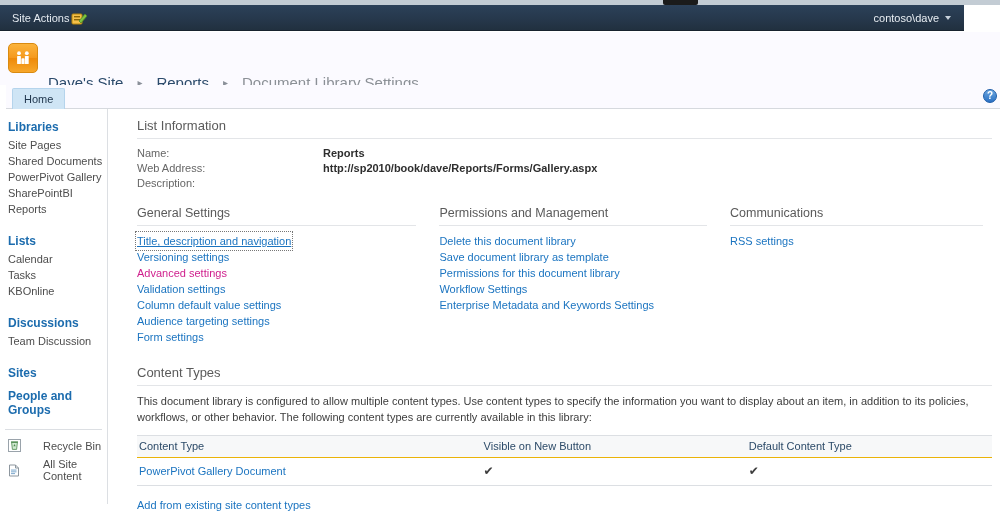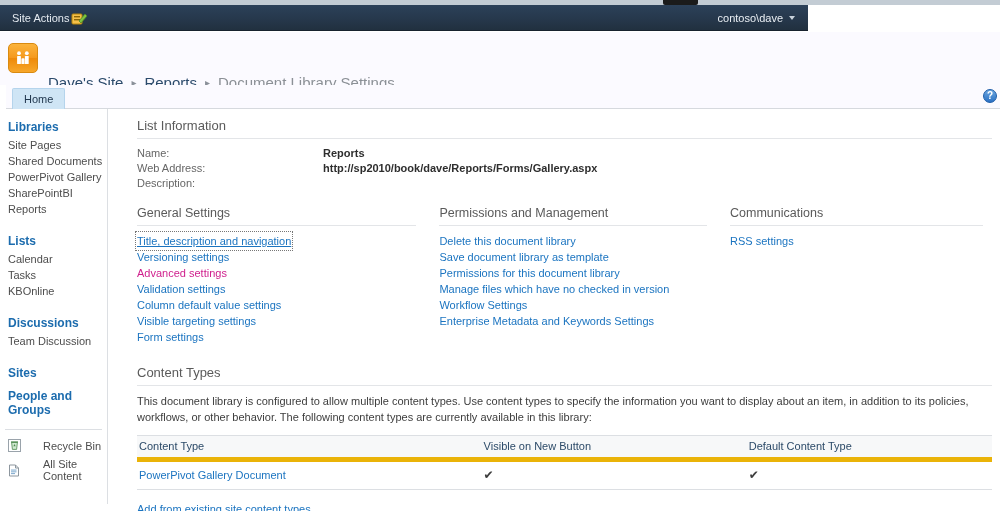--- a/index.html
+++ b/index.html
@@ -30,21 +30,21 @@
     position: absolute;
     top: 0; left: 0; right: 0;
     height: 5px;
     background: #c3ccd4;
   }
 
   
   .suite-bar {
     position: absolute;
     top: 5px; left: 0;
-    width: 808px; height: 26px;
+    width: 964px; height: 26px;
     background: linear-gradient(to bottom, #2c4159 0%, #26384c 55%, #21303f 100%);
     border-bottom: 1px solid #17222e;
     box-sizing: border-box;
   }
   .site-actions {
     position: absolute;
     left: 6px; top: 4px;
     height: 18px;
     padding: 0 6px;
     display: flex;
@@ -101,21 +101,21 @@
     align-items: center;
     justify-content: center;
     cursor: pointer;
   }
   .breadcrumb {
     position: absolute;
     left: 48px; top: 50px;
     transform: translateY(-50%);
     display: flex;
     align-items: center;
-    gap: 8px;
+    gap: 14px;
     font-size: 15px;
     white-space: nowrap;
     justify-content: flex-end;
   }
   .crumb-link {
     color: #2b4a6b;
     text-decoration: none;
     cursor: pointer;
     font-weight: 400;
   }
@@ -293,21 +293,21 @@
     width: 855px;
     border-collapse: collapse;
     font-size: 11px;
   }
   .ct-table thead th {
     text-align: left;
     font-weight: 400;
     color: #2c4a68;
     background: #f7f8f9;
     border-top: 1px solid #dcdfe3;
-    border-bottom: 5px solid #eab308;
+    border-bottom: 1px solid #eab308;
     padding: 4px 0 5px 2px;
   }
   .ct-table tbody td {
     padding: 6px 0 7px 2px;
     border-bottom: 1px solid #dcdfe3;
     color: #3d3d3d;
     vertical-align: middle;
   }
   .ct-col-name { width: 345px; }
   .ct-col-visible { width: 265px; }
@@ -438,30 +438,29 @@
 
     <div class="settings-cols">
 
       <div class="col-general">
         <div class="col-title">General Settings</div>
         <a class="settings-link focused">Title, description and navigation</a>
         <a class="settings-link">Versioning settings</a>
         <a class="settings-link visited">Advanced settings</a>
         <a class="settings-link">Validation settings</a>
         <a class="settings-link">Column default value settings</a>
-        <a class="settings-link">Visible targeting settings</a>
+        <a class="settings-link">Audience targeting settings</a>
         <a class="settings-link">Form settings</a>
       </div>
 
       <div class="col-perms">
         <div class="col-title">Permissions and Management</div>
         <a class="settings-link">Delete this document library</a>
         <a class="settings-link">Save document library as template</a>
         <a class="settings-link">Permissions for this document library</a>
-        <a class="settings-link">Manage files which have no checked in version</a>
         <a class="settings-link">Workflow Settings</a>
         <a class="settings-link">Enterprise Metadata and Keywords Settings</a>
       </div>
 
       <div class="col-comms">
         <div class="col-title">Communications</div>
         <a class="settings-link">RSS settings</a>
       </div>
 
     </div>

